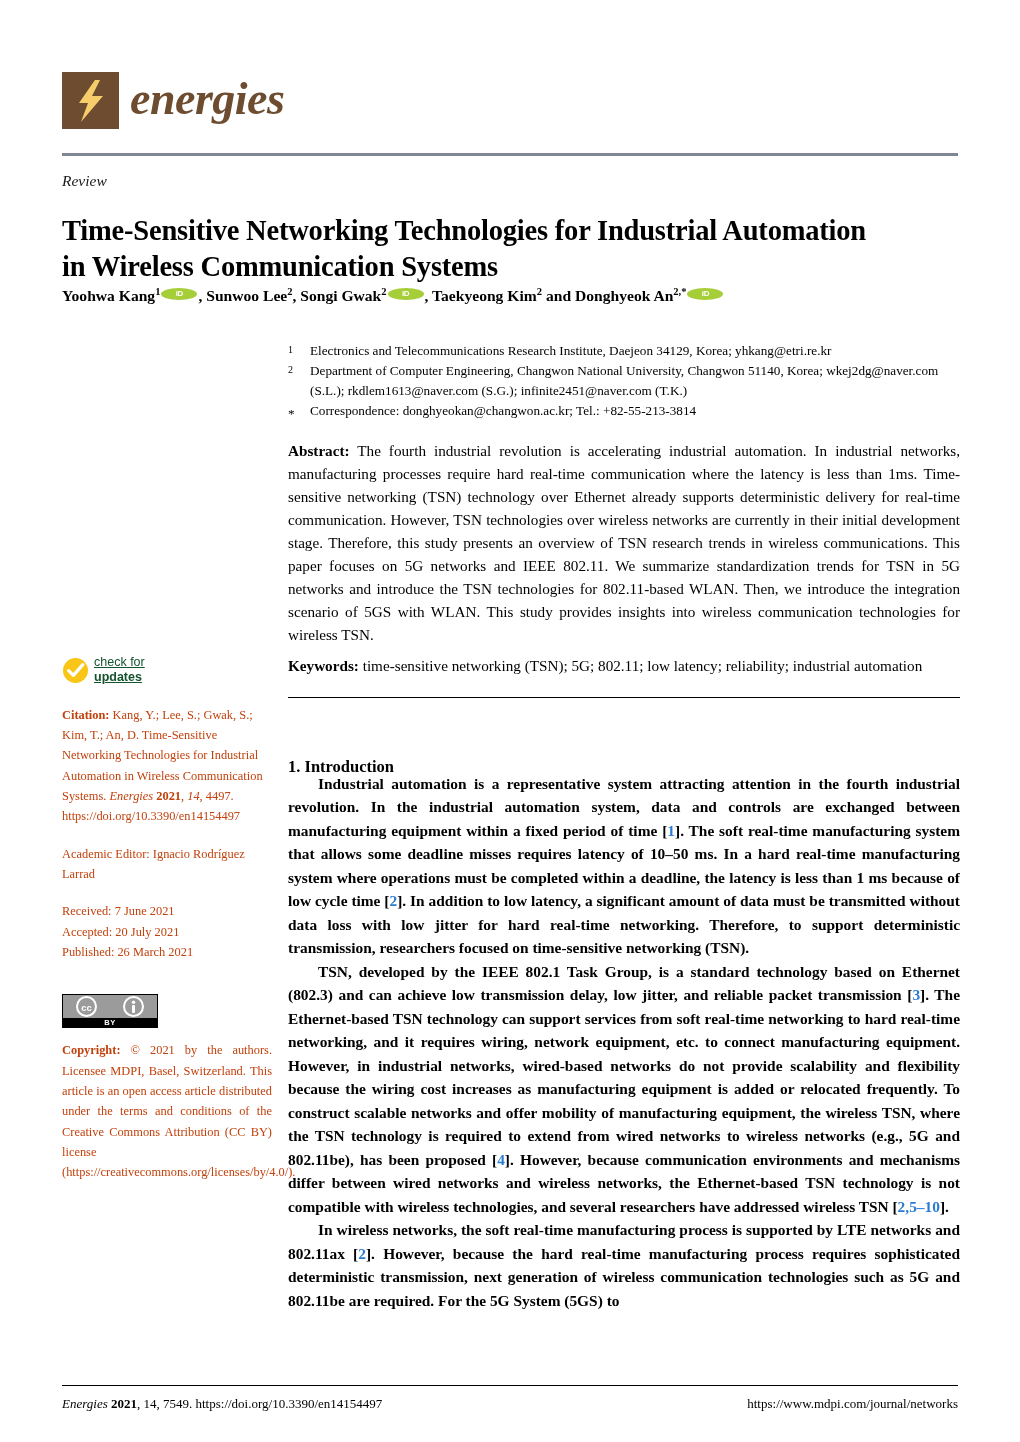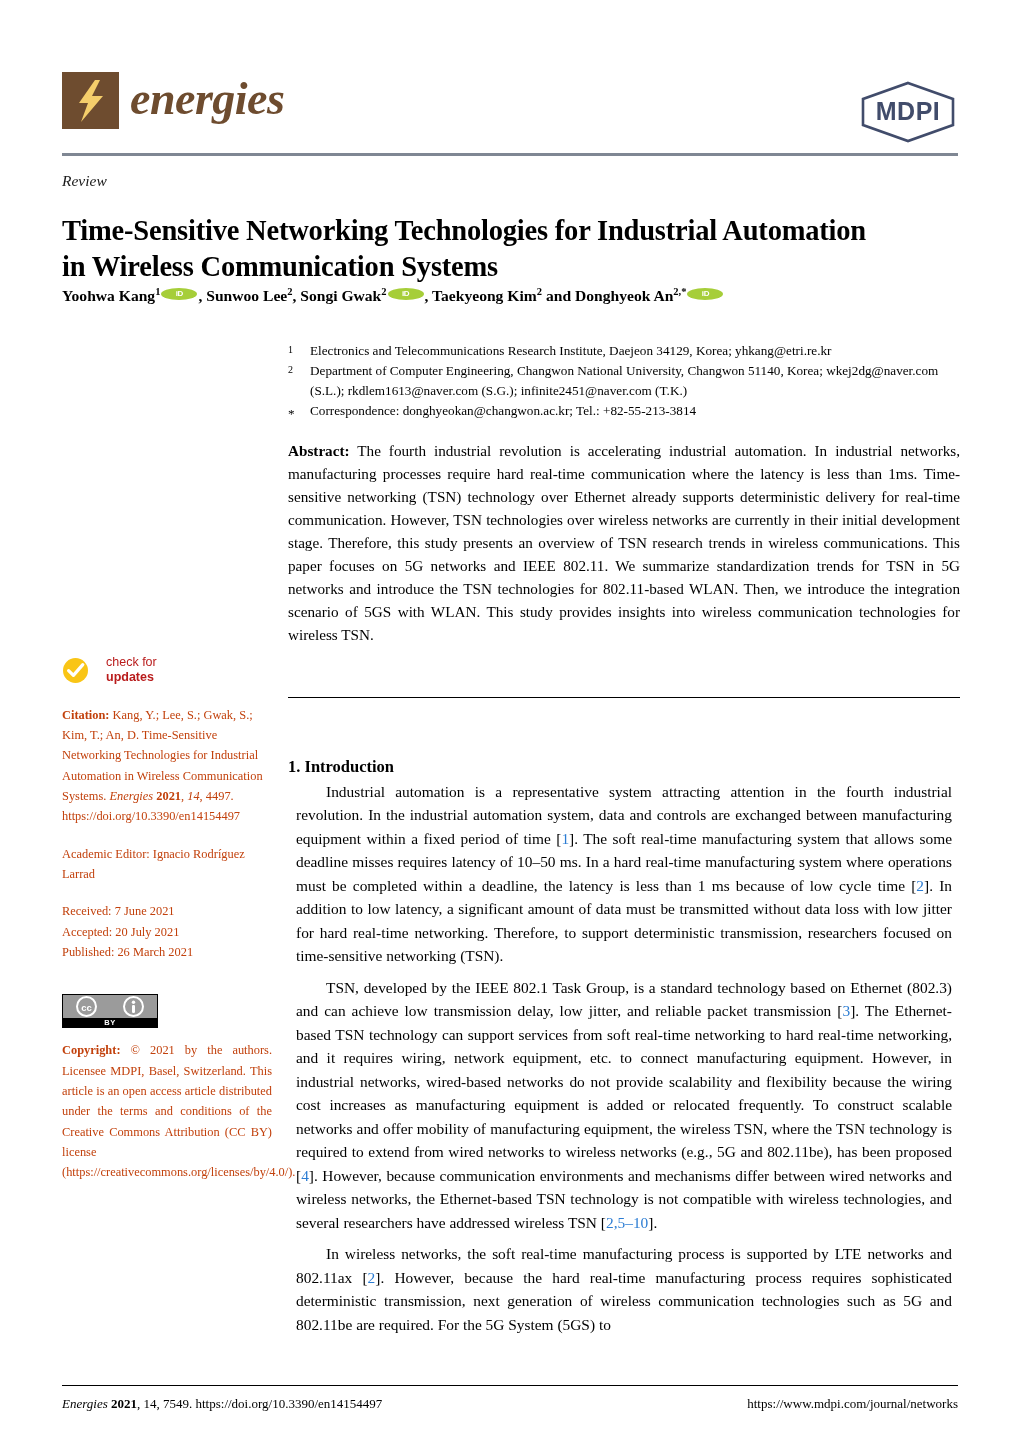--- a/index.html
+++ b/index.html
@@ -185,22 +185,23 @@
   }
   .cfu {
     display: flex;
     align-items: center;
     margin-bottom: 19px;
   }
   .cfu-txt {
     font-family: "Liberation Sans", "DejaVu Sans", sans-serif;
     font-size: 12.5px;
     line-height: 1.22;
-    margin-left: 17px;
-    color: #b91c1c;
+    margin-left: 5px;
+    color: #14532d;
+    text-decoration: underline;
   }
   .cfu-txt .b { font-weight: bold; }
   .side-block {
     font-size: 12.4px;
     line-height: 1.64;
     color: #c2410c;
     margin-bottom: 17px;
   }
   .side-block b { font-weight: bold; }
   .side-block i { font-style: italic; }
@@ -246,22 +247,23 @@
   .body-text {
     position: absolute;
     left: 288px;
     top: 772px;
     width: 672px;
     font-size: 15.4px;
     line-height: 1.525;
     text-align: justify;
   }
   .body-text p {
-    margin: 8px;
+    margin: 0;
     text-indent: 30px;
+    font-weight: bold;
   }
   .cite { color: #2B7CD3; }
 
   
   .footer-rule {
     position: absolute;
     left: 62px;
     top: 1385px;
     width: 896px;
     height: 1px;
@@ -286,26 +288,20 @@
 
   <div class="masthead">
     <div class="logo-wrap">
       <div class="logo-mark">
         <svg class="logo-bolt" width="30" height="44" viewBox="0 0 30 44" aria-hidden="true">
           <polygon points="19,1 3,24 12,24 5,43 27,17 16,17 24,1" fill="#F5CE6B"></polygon>
         </svg>
       </div>
       <div class="logo-word">energies</div>
     </div>
-    <div class="mdpi-logo">
-      <svg width="100" height="64" viewBox="0 0 100 64" aria-hidden="true">
-        <polygon points="50,3 95,19 95,45 50,61 5,45 5,19" fill="none" stroke="#414C6B" stroke-width="2.6"></polygon>
-        <text x="50" y="40" text-anchor="middle" font-family="Liberation Sans, sans-serif" font-size="25" font-weight="bold" fill="#414C6B" letter-spacing="0.5">MDPI</text>
-      </svg>
-    </div>
   </div>
   <div class="masthead-rule"></div>
 
   <div class="doctype">Review</div>
   <h1 class="title">Time-Sensitive Networking Technologies for Industrial Automation in Wireless Communication Systems</h1>
 
   <div class="authors">
     <span>Yoohwa Kang</span><sup>1</sup><span class="orcid">iD</span>, <span>Sunwoo Lee</span><sup>2</sup>, <span>Songi Gwak</span><sup>2</sup><span class="orcid">iD</span>, <span>Taekyeong Kim</span><sup>2</sup> <span>and</span> <span>Donghyeok An</span><sup>2,*</sup><span class="orcid">iD</span>
   </div>
 
@@ -322,20 +318,24 @@
       <div class="aff-num star">*</div>
       <div class="aff-text">Correspondence: donghyeokan@changwon.ac.kr; Tel.: +82-55-213-3814</div>
     </div>
   </div>
 
   <div class="abstract">
     <b>Abstract:</b>
     <span>The fourth industrial revolution is accelerating industrial automation. In industrial networks, manufacturing processes require hard real-time communication where the latency is less than 1ms. Time-sensitive networking (TSN) technology over Ethernet already supports deterministic delivery for real-time communication. However, TSN technologies over wireless networks are currently in their initial development stage. Therefore, this study presents an overview of TSN research trends in wireless communications. This paper focuses on 5G networks and IEEE 802.11. We summarize standardization trends for TSN in 5G networks and introduce the TSN technologies for 802.11-based WLAN. Then, we introduce the integration scenario of 5GS with WLAN. This study provides insights into wireless communication technologies for wireless TSN.</span>
   </div>
 
+  <div class="keywords">
+    <b>Keywords:</b>
+    <span>time-sensitive networking (TSN); 5G; 802.11; low latency; reliability; industrial automation</span>
+  </div>
   <div class="rule-top"></div>
 
   <div class="sidebar">
 
     <div class="cfu">
       <svg width="27" height="27" viewBox="0 0 27 27" aria-hidden="true">
         <circle cx="13.5" cy="13.5" r="12.5" fill="#F9C516"></circle>
         <path d="M6.6 13.6 L11.4 18.4 L20.8 7.6" fill="none" stroke="#ffffff" stroke-width="3.2" stroke-linecap="round" stroke-linejoin="round"></path>
       </svg>
       <div class="cfu-txt">

